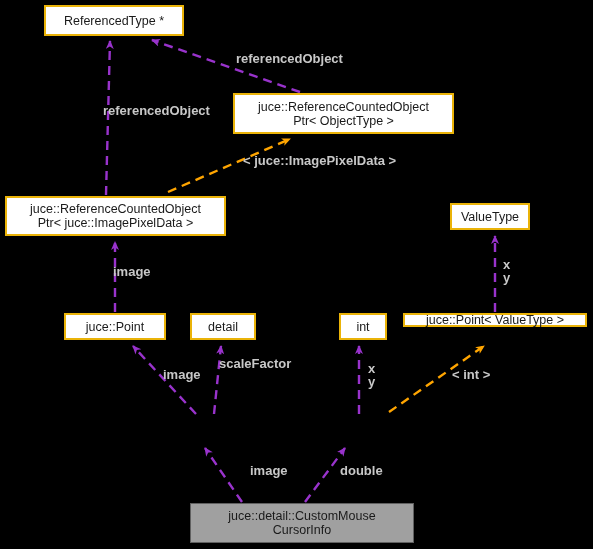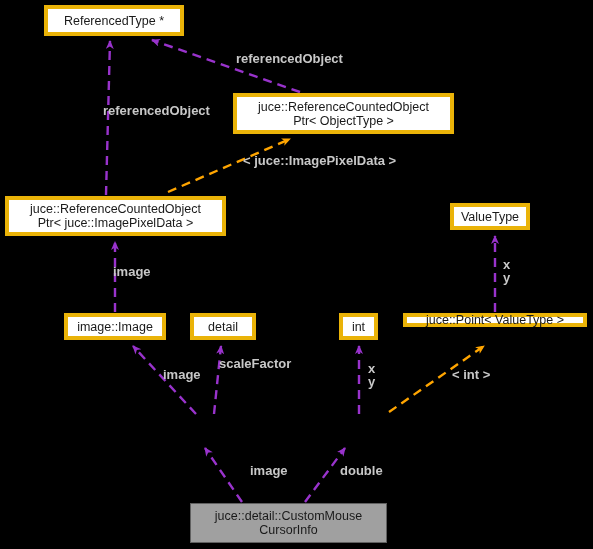--- a/index.html
+++ b/index.html
@@ -19,21 +19,21 @@
     position: absolute;
     left: 0;
     top: 0;
     width: 593px;
     height: 549px;
   }
   .node {
     position: absolute;
     box-sizing: border-box;
     background: #ffffff;
-    border: 4px solid #eab308;
+    border: 2px solid #eab308;
     color: #1a1a1a;
     font-size: 12.5px;
     line-height: 14px;
     text-align: center;
     display: flex;
     align-items: center;
     justify-content: center;
     white-space: pre;
     z-index: 5;
   }
@@ -97,31 +97,31 @@
   <div class="node" style="left:44px;top:5px;width:140px;height:31px;">ReferencedType *</div>
 
   <div class="node" style="left:233px;top:93px;width:221px;height:41px;">juce::ReferenceCountedObject
 Ptr&lt; ObjectType &gt;</div>
 
   <div class="node" style="left:5px;top:196px;width:221px;height:40px;">juce::ReferenceCountedObject
 Ptr&lt; juce::ImagePixelData &gt;</div>
 
   <div class="node" style="left:450px;top:203px;width:80px;height:27px;">ValueType</div>
 
-  <div class="node" style="left:64px;top:313px;width:102px;height:27px;">image::Image</div>
+  <div class="node" style="left:64px;top:313px;width:102px;height:27px;">juce::Point</div>
 
   <div class="node" style="left:190px;top:313px;width:66px;height:27px;">detail</div>
 
-  <div class="node" style="left:339px;top:313px;width:39px;height:27px;">int</div>
+  <div class="node" style="left:339px;top:313px;width:48px;height:27px;">int</div>
 
   <div class="node" style="left:403px;top:313px;width:184px;height:14px;">juce::Point&lt; ValueType &gt;</div>
 
 
 
-  <div class="node highlight" style="left:190px;top:503px;width:197px;height:40px;">juce::detail::CustomMouse
+  <div class="node highlight" style="left:190px;top:503px;width:224px;height:40px;">juce::detail::CustomMouse
 CursorInfo</div>
 
   <div class="edge-label" style="left:236px;top:53px;">referencedObject</div>
 
   <div class="edge-label" style="left:103px;top:105px;">referencedObject</div>
 
   <div class="edge-label" style="left:243px;top:155px;">&lt; juce::ImagePixelData &gt;</div>
 
   <div class="edge-label" style="left:113px;top:266px;">image</div>
 

